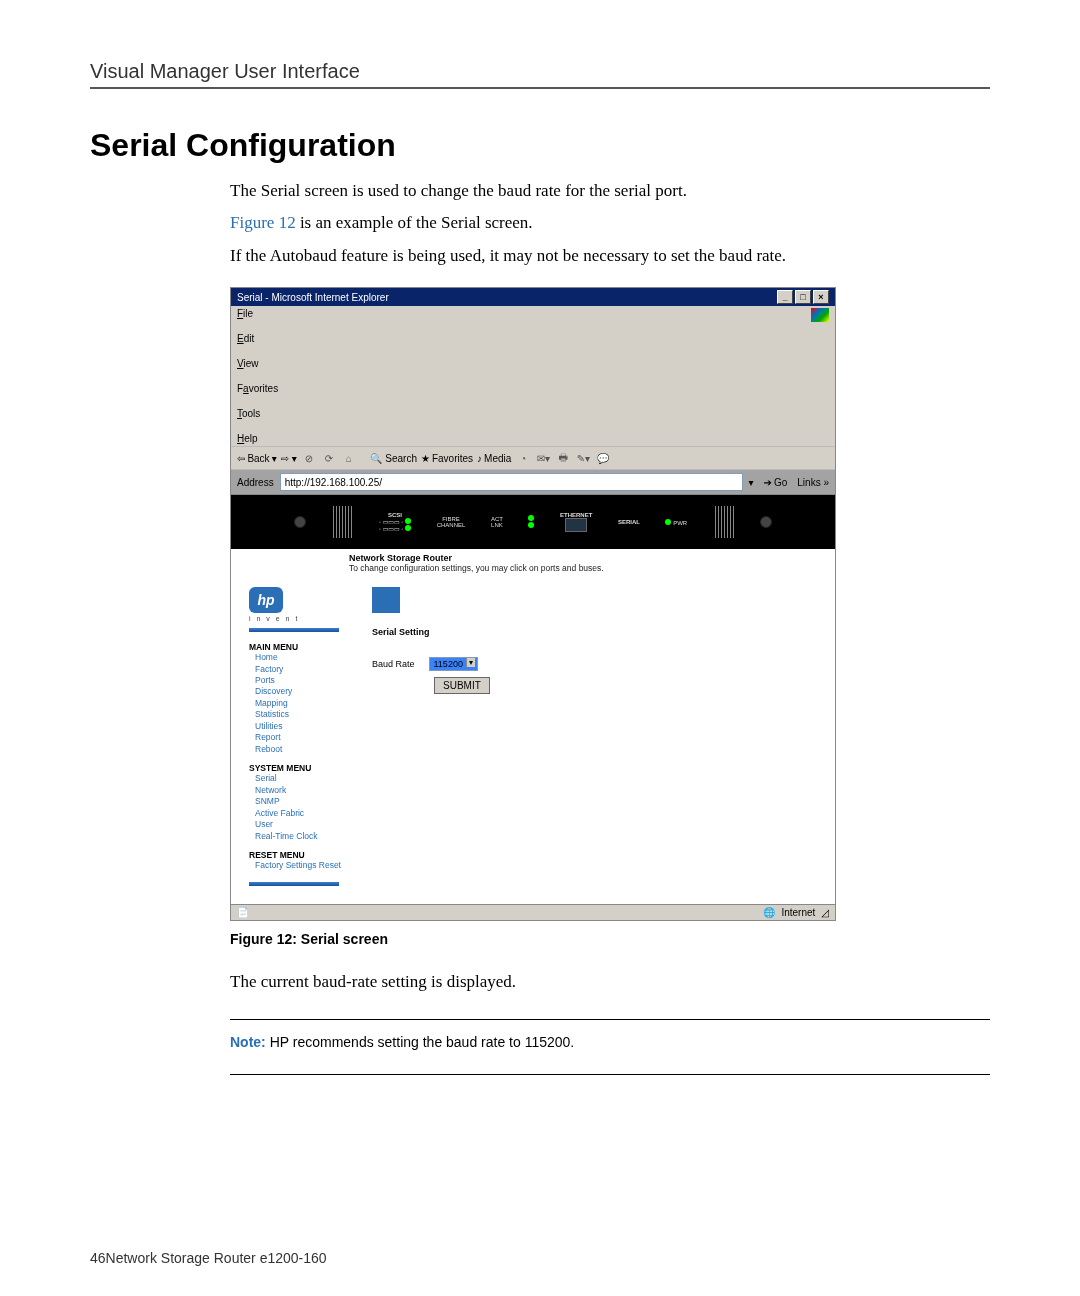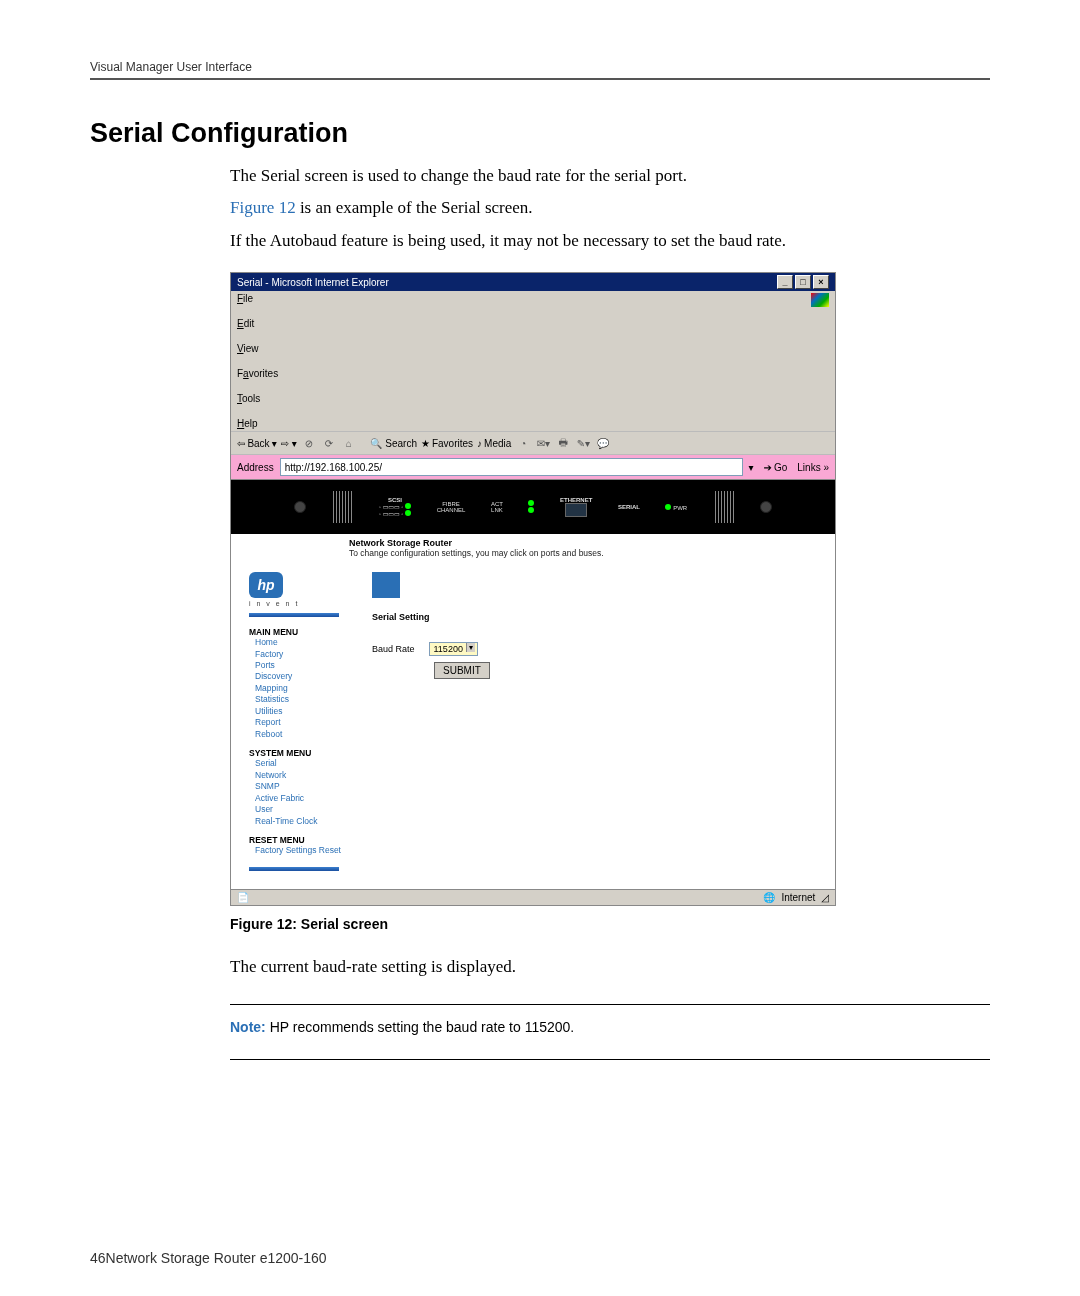--- a/index.html
+++ b/index.html
@@ -8,28 +8,28 @@
     background: #fff;
     min-height: 1296px;
   }
   body { width: 1080px; font-family: sans-serif; }
   .page {
     padding: 60px 90px 40px 90px;
     position: relative;
     min-height: 1196px;
   }
   .section-title {
-    font-size: 12px;
+    font-size: 20px;
     color: #333;
     border-bottom: 2px solid #555;
     padding-bottom: 4px;
     margin-bottom: 38px;
   }
   h1.serial {
-    font-size: 27px;
+    font-size: 32px;
     font-weight: bold;
     margin: 6px 0 14px 0;
     color: #000;
   }
   .body-para {
     font-family: Georgia, 'Times New Roman', serif;
     font-size: 17px;
     line-height: 1.55;
     color: #000;
     margin: 0 0 6px 0;
@@ -86,21 +86,21 @@
   }
   .tb-item { display: inline-flex; align-items: center; gap: 2px; }
   .icon-box {
     width: 14px; height: 14px;
     display: inline-flex; align-items: center; justify-content: center;
     border: 1px solid transparent;
     color: #555;
     font-size: 10px;
   }
   .addrbar {
-    background: #f9a8d4;
+    background: #a3a3a3;
     padding: 3px 6px;
     display: flex;
     align-items: center;
     gap: 6px;
     border-bottom: 1px solid #888;
     font-size: 10px;
   }
   .addr-input {
     flex: 1;
     background: #fff;
@@ -161,21 +161,21 @@
     padding: 4px 10px 12px 4px;
   }
   .main-area .swatch {
     width: 28px; height: 26px;
     background: #2a6fb5;
     margin-bottom: 14px;
   }
   .form-title { font-weight:bold; font-size:9px; margin-bottom:20px;}
   .form-row { display:flex; gap:14px; align-items:center; font-size:9px; }
   .sel {
-    border:1px solid #7f9db9; background:#fef9c3;
+    border:1px solid #7f9db9; background:#3b82f6;
     padding:1px 14px 1px 4px;
     position:relative;
   }
   .sel::after {
     content:"▾"; position:absolute; right:2px; top:0; font-size:8px;
     background:#d4d0c8; border-left:1px solid #888; padding:0 2px;
   }
   .submit-btn {
     margin-top:6px;
     border:1px solid #666; background:#d4d0c8;

